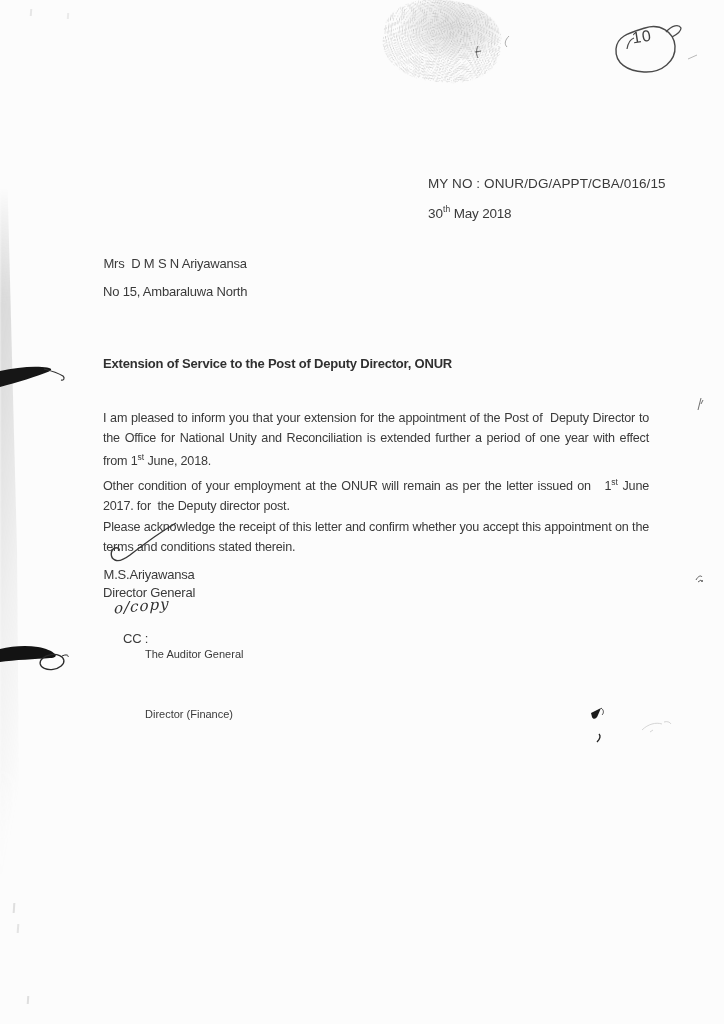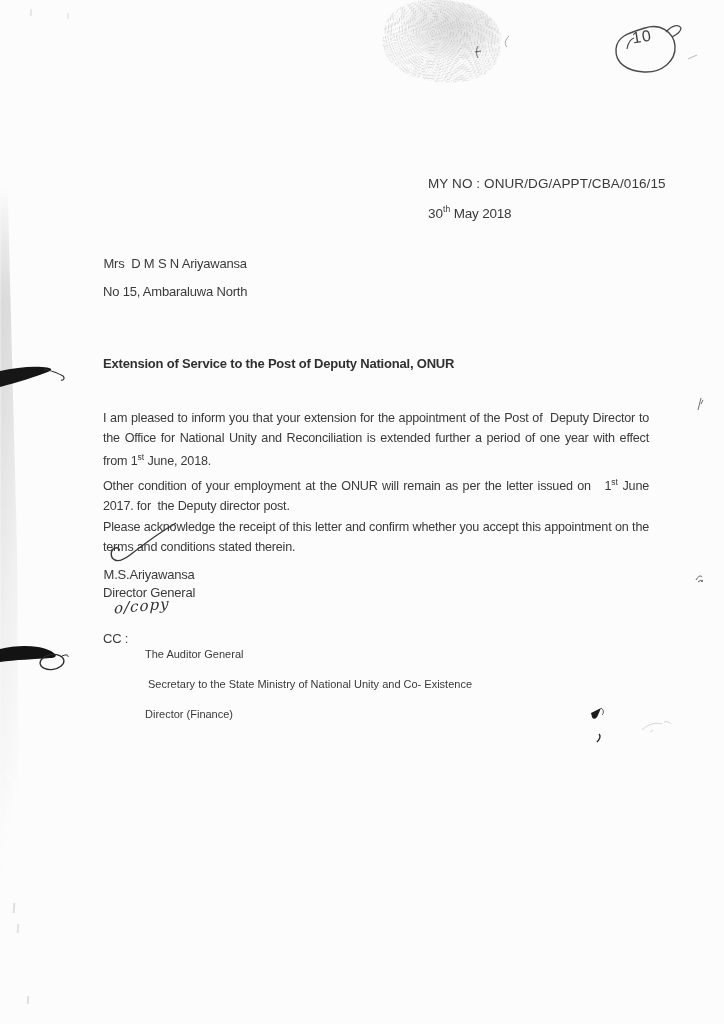--- a/index.html
+++ b/index.html
@@ -11,21 +11,21 @@
   }
   .abs{position:absolute;}
   .txt{white-space:pre-wrap;letter-spacing:-0.2px;text-align:center;}
   .ref{font-size:13.5px;letter-spacing:0.1px;}
   .date{font-size:13.5px;}
   .addr{font-size:13px;line-height:27.5px;}
   .subject{font-size:13px;font-weight:bold;color:#303030;}
   .para{font-size:12.6px;line-height:19.5px;text-align:justify;width:546px;margin-top:24px;}
   .sup{font-size:8.5px;vertical-align:super;letter-spacing:0;}
   .sig{font-size:13px;line-height:17.5px;}
-  .cc-label{font-size:13px;}
+  .cc-label{font-size:13px;margin-left:20px;}
   .cc-item{font-size:11px;position:absolute;left:145px;white-space:pre-wrap;}
   .handnote{
     font-family:"DejaVu Serif",serif;font-style:italic;font-size:15px;color:#2f2f2f;
     transform:rotate(-5deg) skewX(-6deg);letter-spacing:1px;
   }
   
   .left-strip{
     left:0;top:188px;width:20px;height:722px;
     background:linear-gradient(100deg, rgba(115,115,115,.32), rgba(160,160,160,.12) 55%, rgba(200,200,200,0) 85%);
     clip-path:polygon(0 0, 38% 0, 85% 50%, 100% 100%, 0 100%);
@@ -86,21 +86,21 @@
   <svg class="abs" style="left:0;top:358px" width="90" height="45">
     <path d="M0,13 C14,10 30,8 42,9 C50,9.5 54,11 49,13.5 C38,18 16,25 0,29 Z" fill="#161616"></path>
     <path d="M44,11 C52,13 58,15 63,18 C65,20 64,23 61,22" stroke="#333" stroke-width="1.2" fill="none"></path>
   </svg>
   <svg class="abs" style="left:0;top:641px" width="90" height="48">
     <path d="M0,8 C12,5 26,4 38,6 C46,7.5 52,10 55,13 C57,15 55,17 50,17 C36,18 14,19 0,21 Z" fill="#131313"></path>
     <ellipse cx="52" cy="21" rx="12" ry="7.5" transform="rotate(-8 52 21)" stroke="#2a2a2a" stroke-width="1.3" fill="none"></ellipse>
     <path d="M62,15 C66,13 69,14 68,16" stroke="#2a2a2a" stroke-width="1" fill="none"></path>
   </svg>
 
-  <div class="abs subject txt" style="left:103px;top:356px">Extension of Service to the Post of Deputy National, ONUR</div>
+  <div class="abs subject txt" style="left:103px;top:356px">Extension of Service to the Post of Deputy Director, ONUR</div>
 
   <div class="abs para" style="left:103px;top:385px">
     <span class="txt">I am pleased to inform you that your extension for the appointment of the Post of  Deputy Director to the Office for National Unity and Reconciliation is extended further a period of one year with effect from 1</span><span class="sup">st</span><span class="txt"> June, 2018.</span>
   </div>
 
   <div class="abs para" style="left:103px;top:449px">
     <span class="txt">Other condition of your employment at the ONUR will remain as per the letter issued on   1</span><span class="sup">st</span><span class="txt"> June 2017. for  the Deputy director post.</span>
   </div>
 
   <div class="abs para txt" style="left:103px;top:494px">Please acknowledge the receipt of this letter and confirm whether you accept this appointment on the terms and conditions stated therein.</div>
@@ -110,21 +110,20 @@
   </svg>
 
   <div class="abs sig" style="left:103px;top:566px">
     <div class="txt">M.S.Ariyawansa</div>
     <div class="txt">Director General</div>
   </div>
   <div class="abs handnote" style="left:114px;top:597px">o/copy</div>
 
   <div class="abs cc-label txt" style="left:103px;top:631px">CC :</div>
   <div class="cc-item" style="top:648px">The Auditor General</div>
-  <div class="cc-item" style="top:678px;left:148px">Secretary to the State Ministry of National Unity and Co- Existence</div>
   <div class="cc-item" style="top:708px">Director (Finance)</div>
 
   <svg class="abs" style="left:695px;top:396px" width="12" height="18">
     <path d="M6,2 C5,6 4,10 3,14 M8,4 L6,8" stroke="#555" stroke-width="1" fill="none" opacity=".85"></path>
   </svg>
   <svg class="abs" style="left:693px;top:570px" width="12" height="14">
     <path d="M3,10 C5,6 8,5 9,7 M5,12 L8,10" stroke="#444" stroke-width="1" fill="none" opacity=".85"></path>
     <circle cx="9" cy="11" r=".9" fill="#444"></circle>
   </svg>
   <svg class="abs" style="left:589px;top:707px" width="18" height="20">

